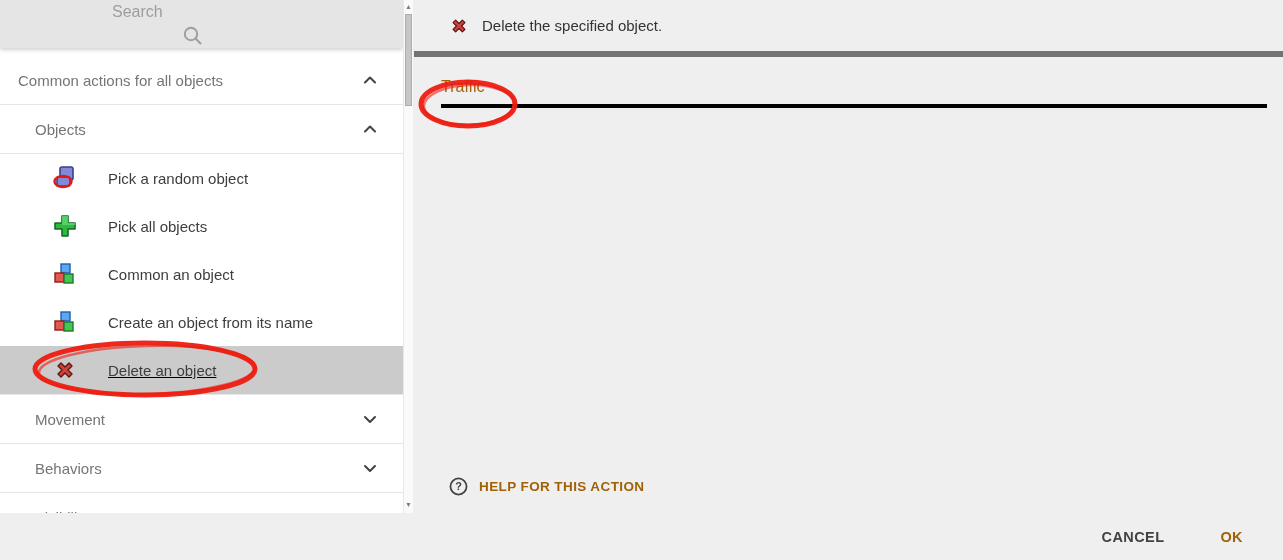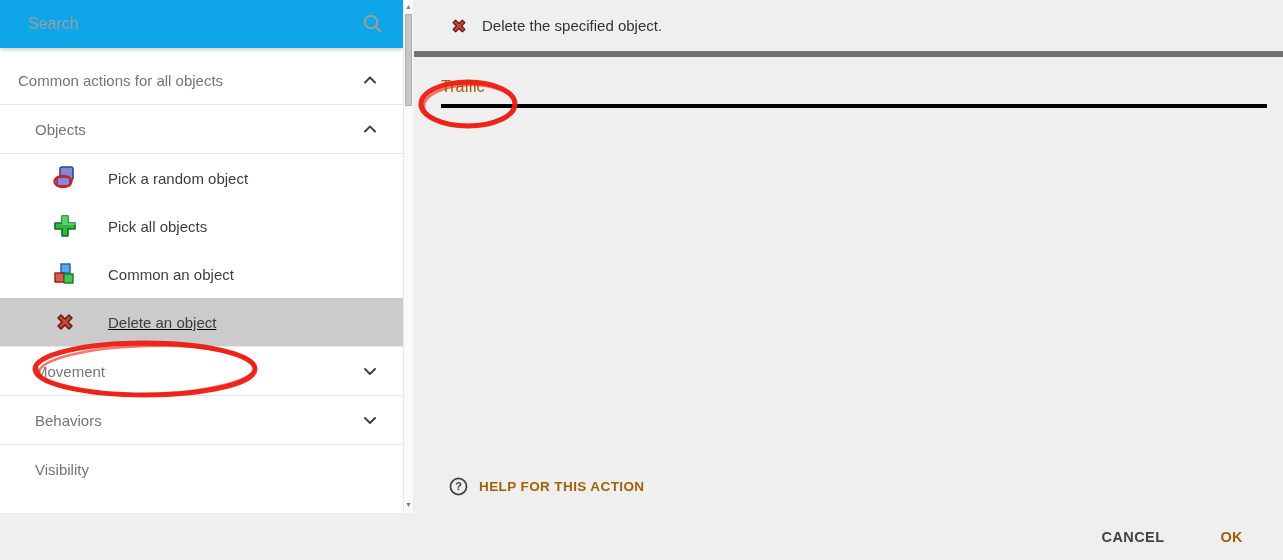--- a/index.html
+++ b/index.html
@@ -13,23 +13,23 @@
   
   .sidebar {
     position:absolute; left:0; top:0;
     width:403px; height:513px;
     background:#ffffff;
     overflow:hidden;
   }
   .search-bar {
     position:relative;
     height:48px;
-    background:#0ea5e9;
+    background:#e5e5e5;
     box-shadow:0 2px 4px rgba(0,0,0,0.18);
-    display:flex; align-items:center;
+    display:flex; align-items:center;flex-direction:column;
   }
   .search-bar input {
     border:none; outline:none;
     flex:1;
     padding:0 0 0 28px;
     font-size:16px; color:#424242;
     font-family:"Liberation Sans", sans-serif;
     background:transparent;
   }
   .search-bar input::placeholder { color:#9e9e9e; }
@@ -205,20 +205,30 @@
       <span class="item-icon">
         <svg viewBox="0 0 26 26" width="26" height="26">
           <rect x="9" y="3" width="9" height="9" fill="#5aa7f0" stroke="#1d5fae" stroke-width="1.4"></rect>
           <rect x="3" y="12" width="9" height="9" fill="#e05a52" stroke="#8f1d17" stroke-width="1.4"></rect>
           <rect x="12" y="13" width="9" height="9" fill="#46c456" stroke="#1d7a2a" stroke-width="1.4"></rect>
         </svg>
       </span>
       <span class="label-item">Common an object</span>
     </div>
 
+    <div class="row item">
+      <span class="item-icon">
+        <svg viewBox="0 0 26 26" width="26" height="26">
+          <rect x="9" y="3" width="9" height="9" fill="#5aa7f0" stroke="#1d5fae" stroke-width="1.4"></rect>
+          <rect x="3" y="12" width="9" height="9" fill="#e05a52" stroke="#8f1d17" stroke-width="1.4"></rect>
+          <rect x="12" y="13" width="9" height="9" fill="#46c456" stroke="#1d7a2a" stroke-width="1.4"></rect>
+        </svg>
+      </span>
+      <span class="label-item">Create an object from its name</span>
+    </div>
 
     <div class="row item selected">
       <span class="item-icon">
         <svg viewBox="0 0 26 26" width="26" height="26">
           <path d="M6 9 L9 6 L13 10 L17 6 L20 9 L16 13 L20 17 L17 20 L13 16 L9 20 L6 17 L10 13 Z" fill="#cf423a" stroke="#591511" stroke-width="1.4" stroke-linejoin="round"></path>
         </svg>
       </span>
       <span class="label-item">Delete an object</span>
     </div>
 

